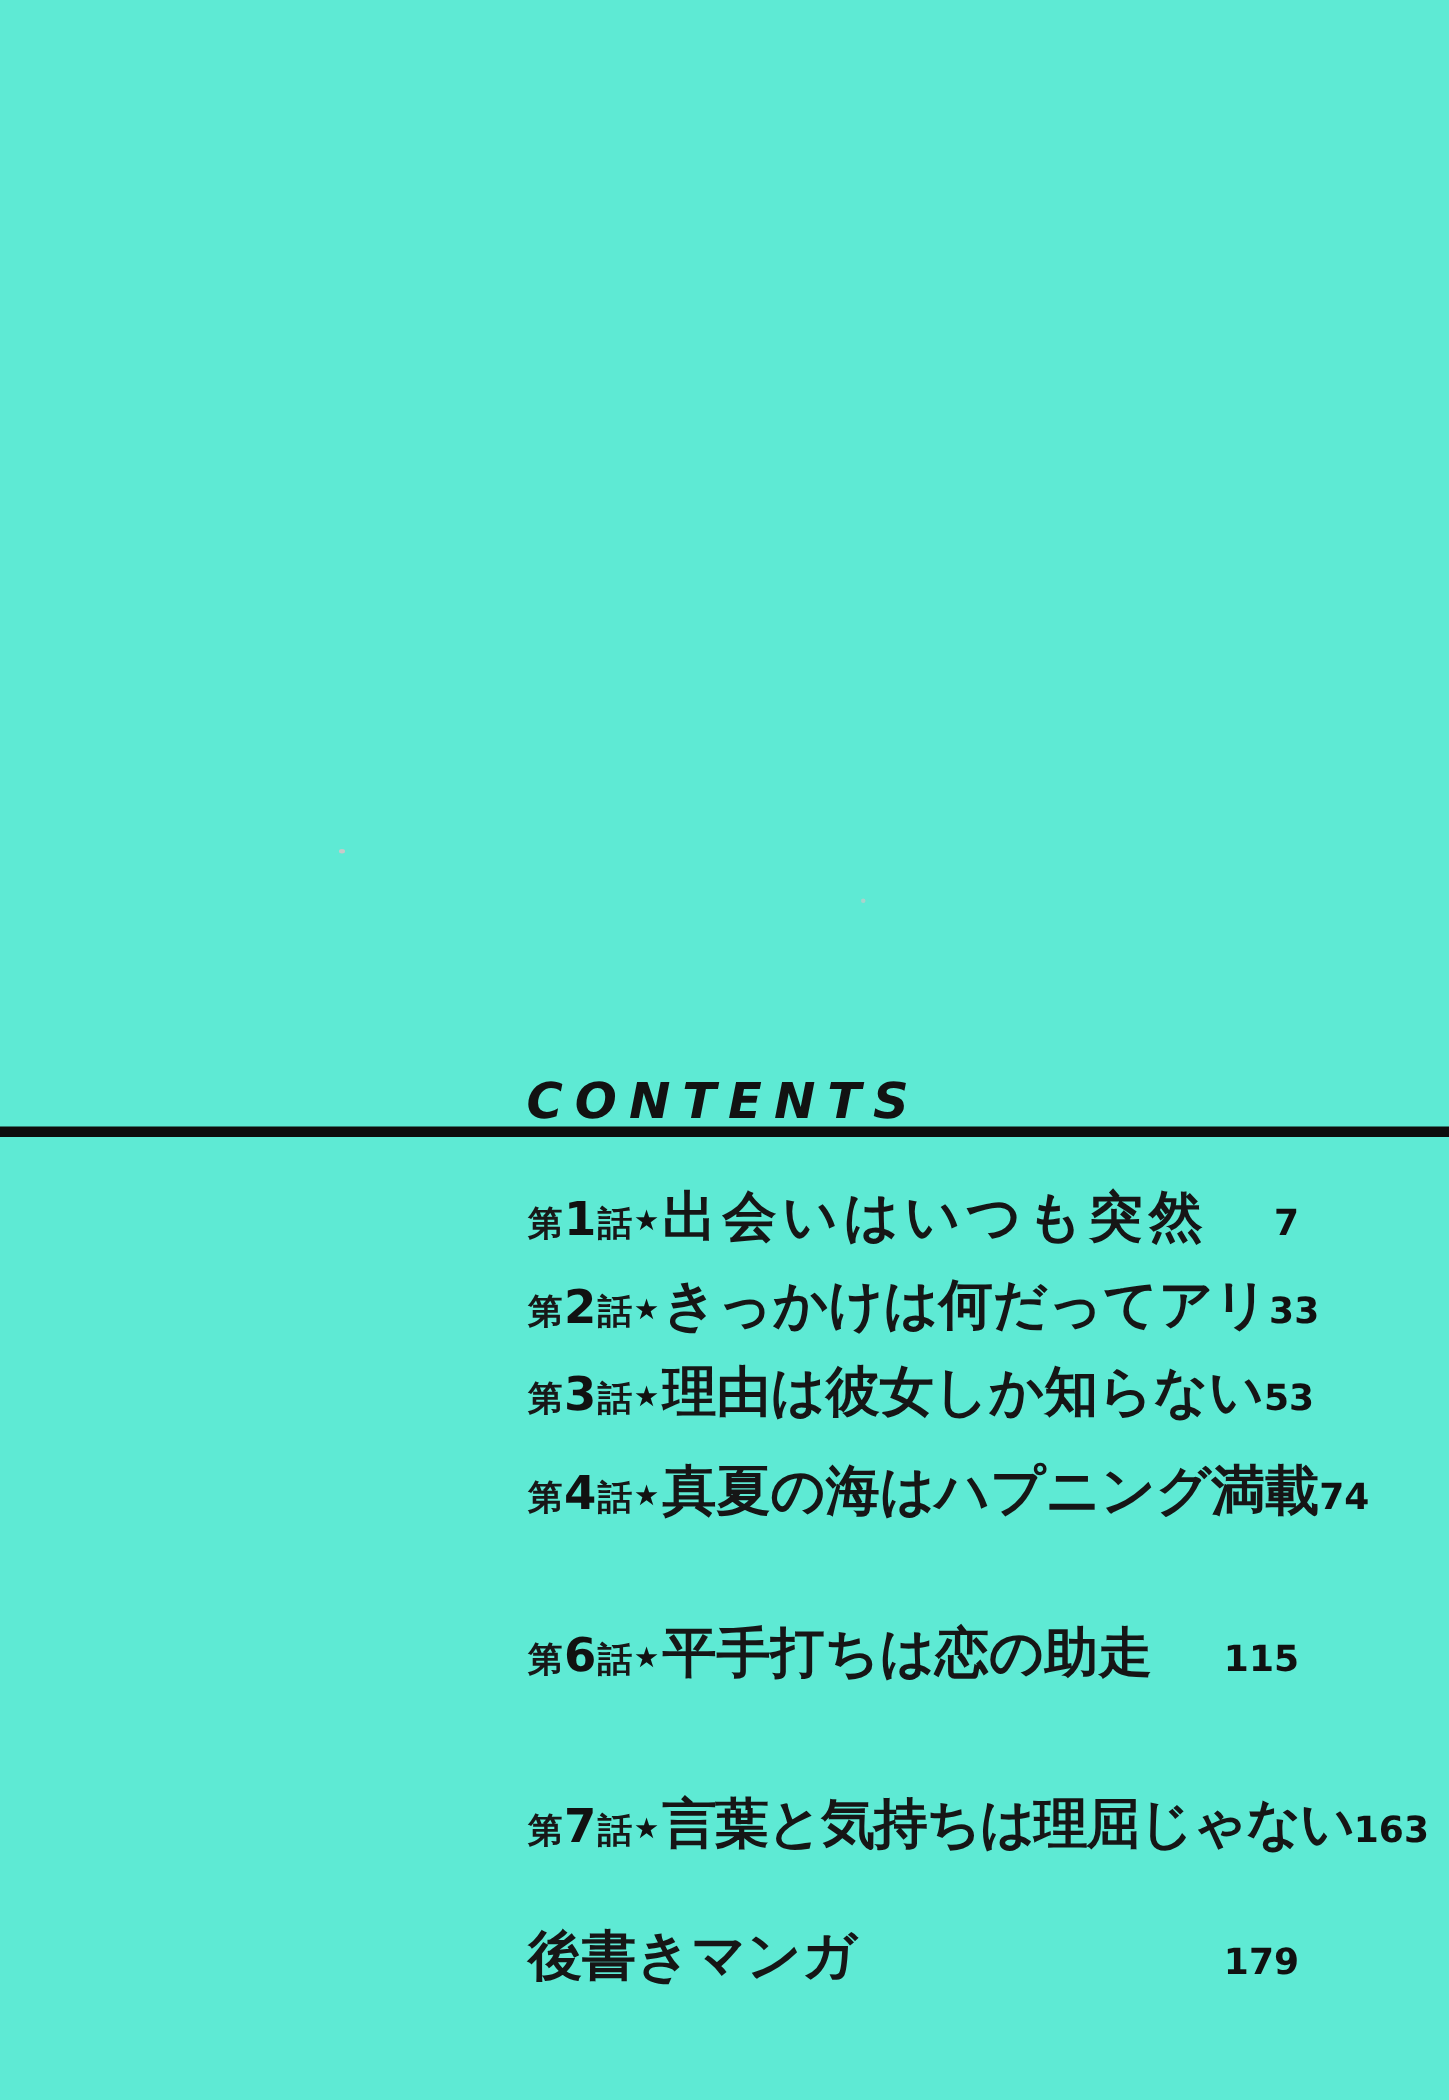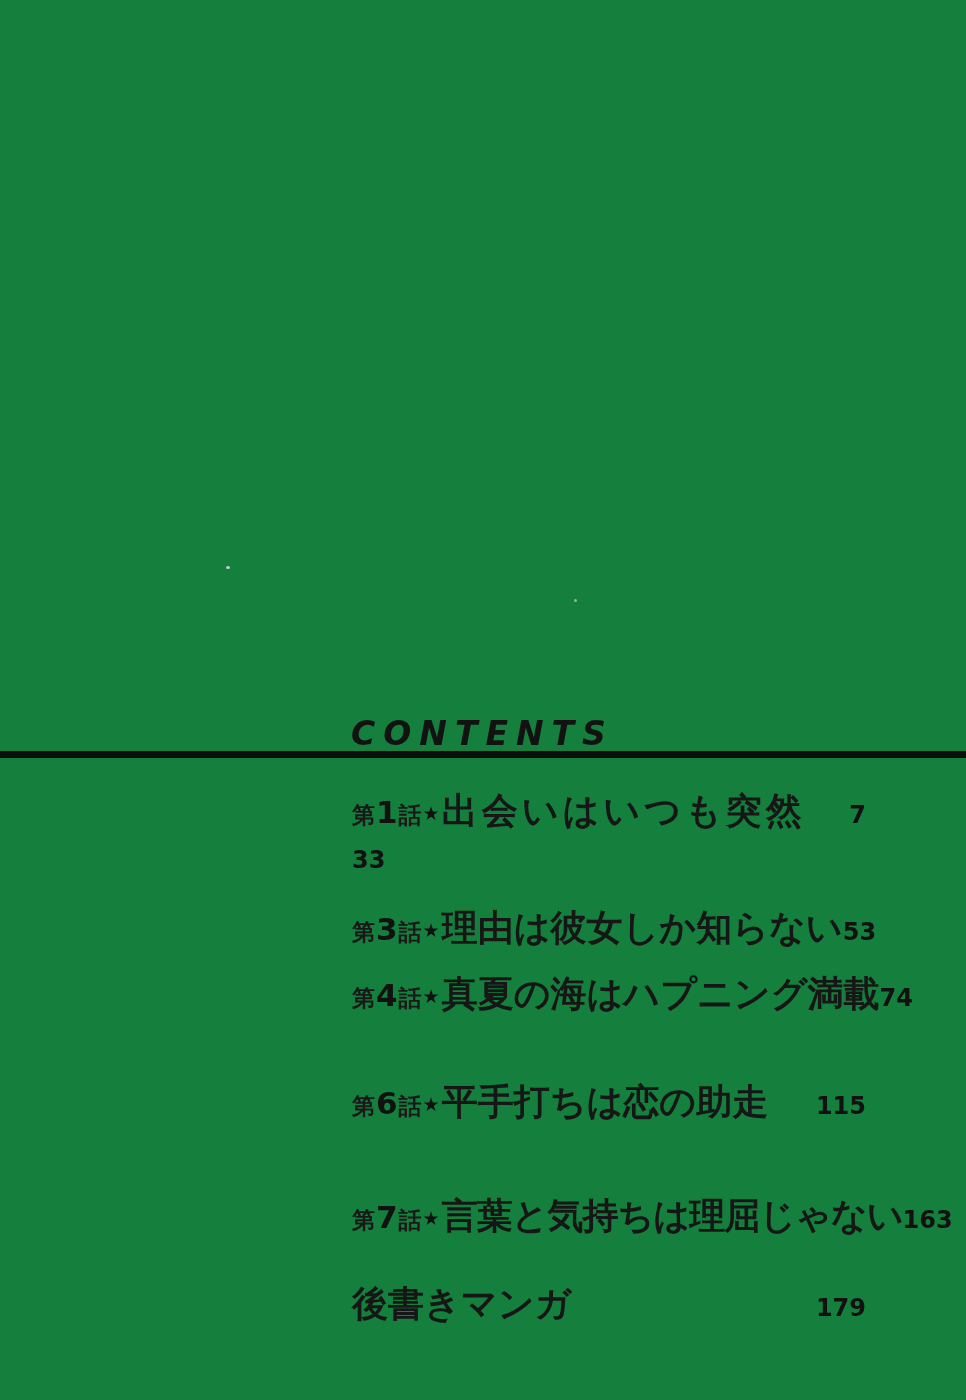--- a/index.html
+++ b/index.html
@@ -5,21 +5,21 @@
   html, body {
     margin: 0;
     padding: 0;
     background: #e8e8e8;
   }
   .page {
     position: relative;
     width: 966px;
     height: 1400px;
     margin: 0 auto;
-    background: #15803d;
+    background: #5eead4;
     overflow: hidden;
     font-family: "DejaVu Sans", sans-serif;
     color: #161616;
   }
   
   .contents-title {
     position: absolute;
     left: 351px;
     top: 717px;
     font-size: 33px;
@@ -110,20 +110,21 @@
 
   <div class="contents-title">CONTENTS</div>
   <div class="rule"></div>
 
   <div class="row r1">
     <div class="row-label"><span class="pre">第</span><span class="num">1</span><span class="pre">話</span><span class="star">★</span><span class="title">出会いはいつも突然</span></div>
     <span class="pagenum">7</span>
   </div>
 
   <div class="row r2">
+    <div class="row-label"><span class="pre">第</span><span class="num">2</span><span class="pre">話</span><span class="star">★</span><span class="title">きっかけは何だってアリ</span></div>
     <span class="pagenum">33</span>
   </div>
 
   <div class="row r3">
     <div class="row-label"><span class="pre">第</span><span class="num">3</span><span class="pre">話</span><span class="star">★</span><span class="title">理由は彼女しか知らない</span></div>
     <span class="pagenum">53</span>
   </div>
 
   <div class="row r4">
     <div class="row-label"><span class="pre">第</span><span class="num">4</span><span class="pre">話</span><span class="star">★</span><span class="title">真夏の海はハプニング満載</span></div>

